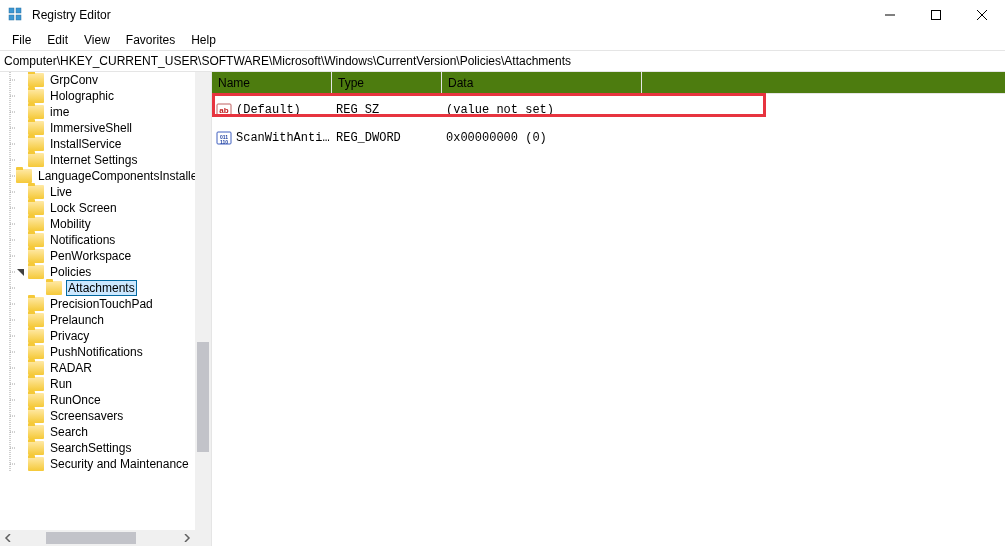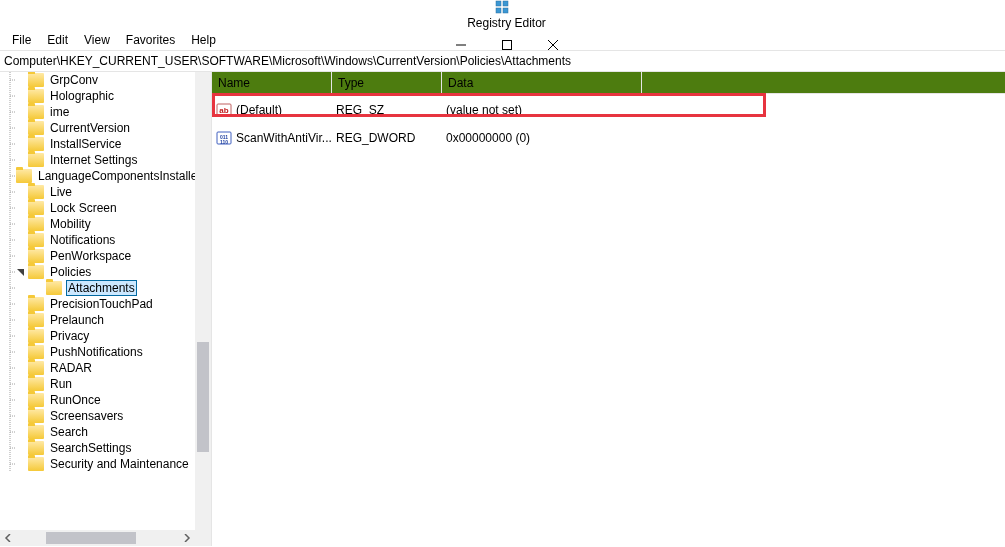--- a/index.html
+++ b/index.html
@@ -12,21 +12,20 @@
     width: 1005px;
     height: 547px;
     overflow: hidden;
   }
   .titlebar {
     display: flex;
     align-items: center;
     height: 30px;
     padding-left: 8px;
     background: #fff;
-    flex-direction: column;
   }
   .titlebar .app-icon {
     width: 16px; height: 16px;
     margin-right: 8px;
     display: flex; align-items: center; justify-content: center;
   }
   .titlebar .title { flex: 0 0 auto; }
   .titlebar .spacer { flex: 1; }
   .win-controls { display: flex; height: 100%; }
   .win-btn {
@@ -180,21 +179,21 @@
     padding-left: 4px;
   }
   .val-icon {
     width: 16px; height: 16px;
     margin-right: 4px;
     flex-shrink: 0;
     display: flex;
     align-items: center;
     justify-content: center;
   }
-  .cell { overflow: hidden; text-overflow: ellipsis; white-space: nowrap; padding-right: 4px; }
+  .cell { overflow: hidden; text-overflow: ellipsis; white-space: nowrap; padding-right: 4px; font-family: Liberation Mono, monospace; }
   .cell-name { width: 100px; }
   .cell-type { width: 110px; }
   .cell-data { width: 200px; }
   .highlight-box {
     position: absolute;
     border: 3px solid #e7343f;
     pointer-events: none;
   }
 </style>
 </head>
@@ -275,21 +274,21 @@
           <span class="folder-icon"></span>
           <span class="tree-label">ime</span>
         </div>
         <div class="tree-row">
           <span class="dots"><svg width="12" height="16">
               <line x1="6" y1="0" x2="6" y2="16" stroke="#a0a0a0" stroke-width="1" stroke-dasharray="1,1"></line>
               <line x1="6" y1="8" x2="12" y2="8" stroke="#a0a0a0" stroke-width="1" stroke-dasharray="1,1"></line>
             </svg></span>
           <span class="expander"></span>
           <span class="folder-icon"></span>
-          <span class="tree-label">CurrentVersion</span>
+          <span class="tree-label">ImmersiveShell</span>
         </div>
         <div class="tree-row">
           <span class="dots"><svg width="12" height="16">
               <line x1="6" y1="0" x2="6" y2="16" stroke="#a0a0a0" stroke-width="1" stroke-dasharray="1,1"></line>
               <line x1="6" y1="8" x2="12" y2="8" stroke="#a0a0a0" stroke-width="1" stroke-dasharray="1,1"></line>
             </svg></span>
           <span class="expander"></span>
           <span class="folder-icon"></span>
           <span class="tree-label">InstallService</span>
         </div>

